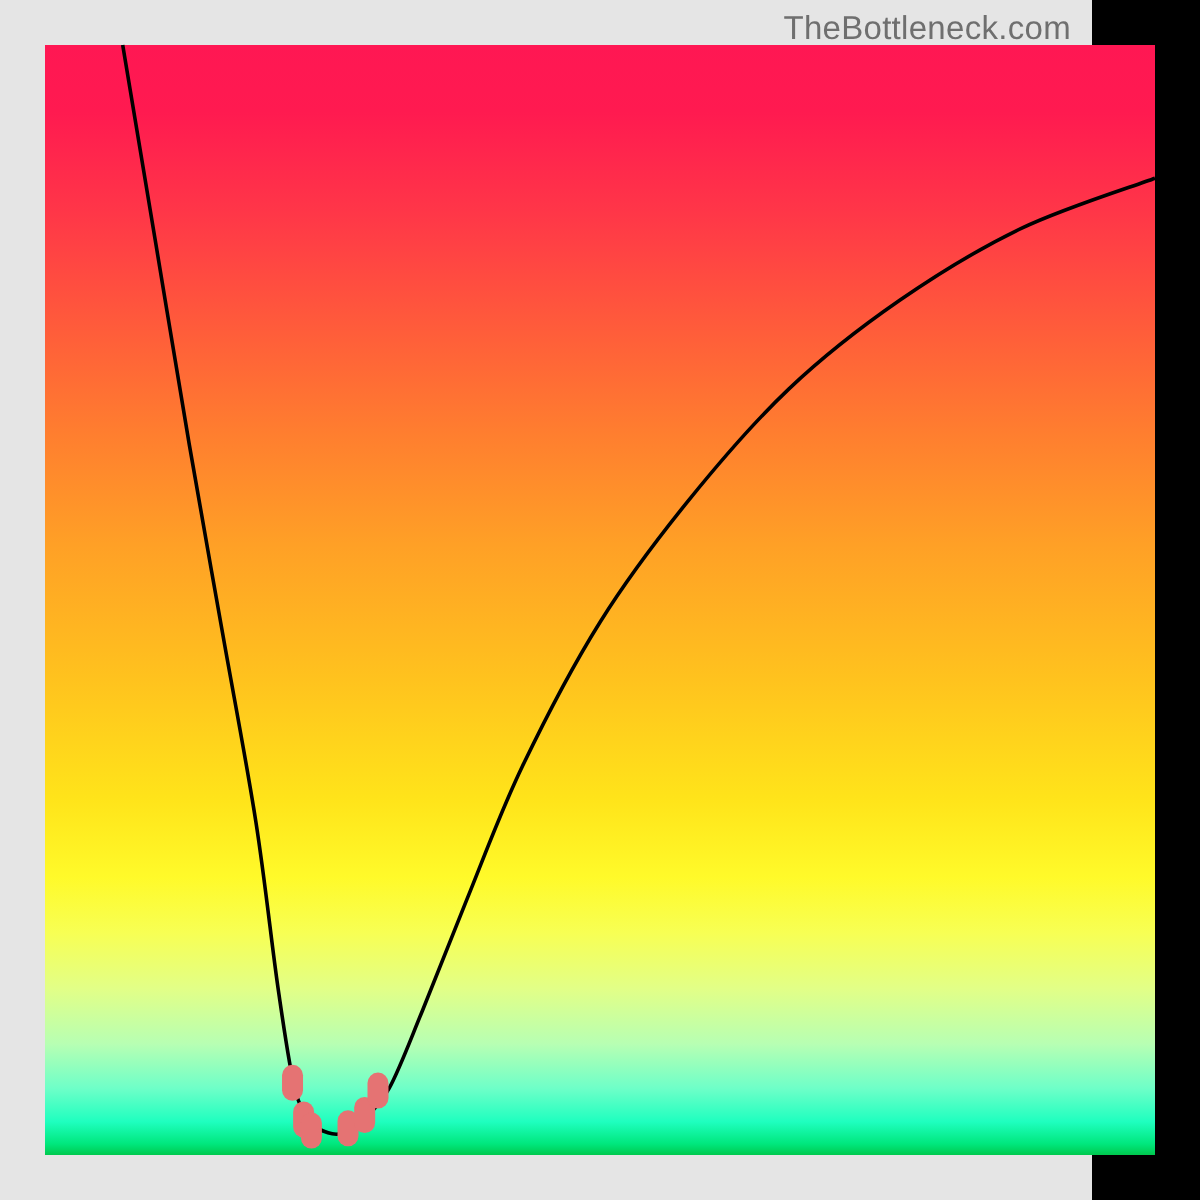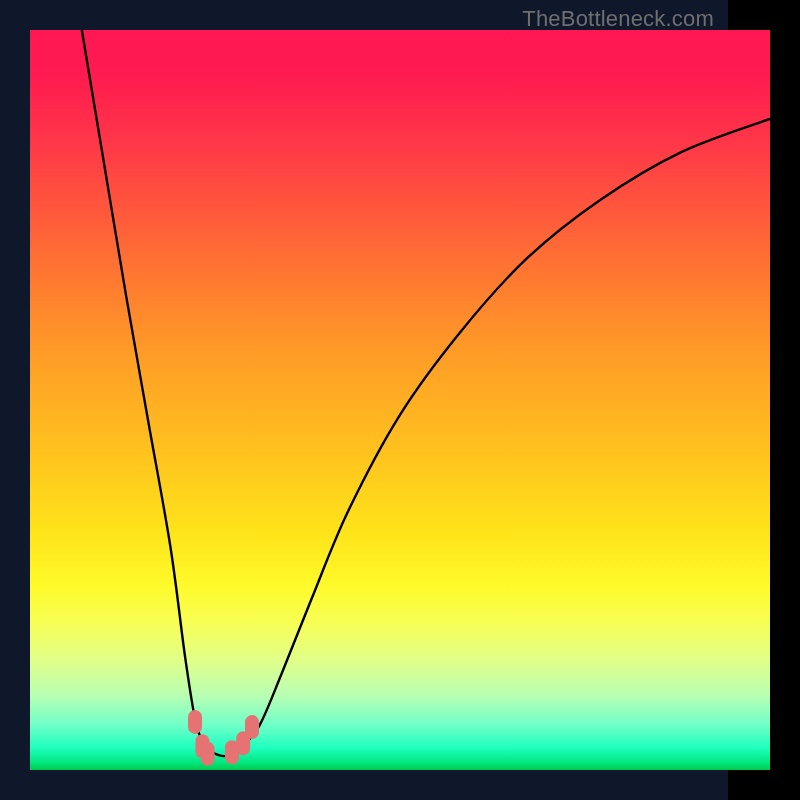--- a/index.html
+++ b/index.html
@@ -10,21 +10,21 @@
     overflow: hidden;
     background: #000;
     font-family: Arial, Helvetica, sans-serif;
   }
   .frame {
     position: absolute;
     left: 0;
     top: 0;
     width: 728px;
     height: 800px;
-    background: #0f172a;
+    background: #e5e5e5;
   }
   .plot {
     position: absolute;
     left: 30px;
     top: 30px;
     width: 740px;
     height: 740px;
     background: linear-gradient(
       to bottom,
       #ff1753 0%,

